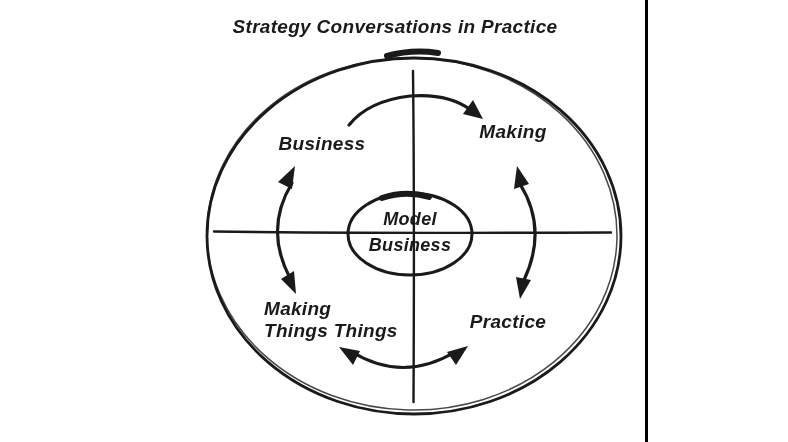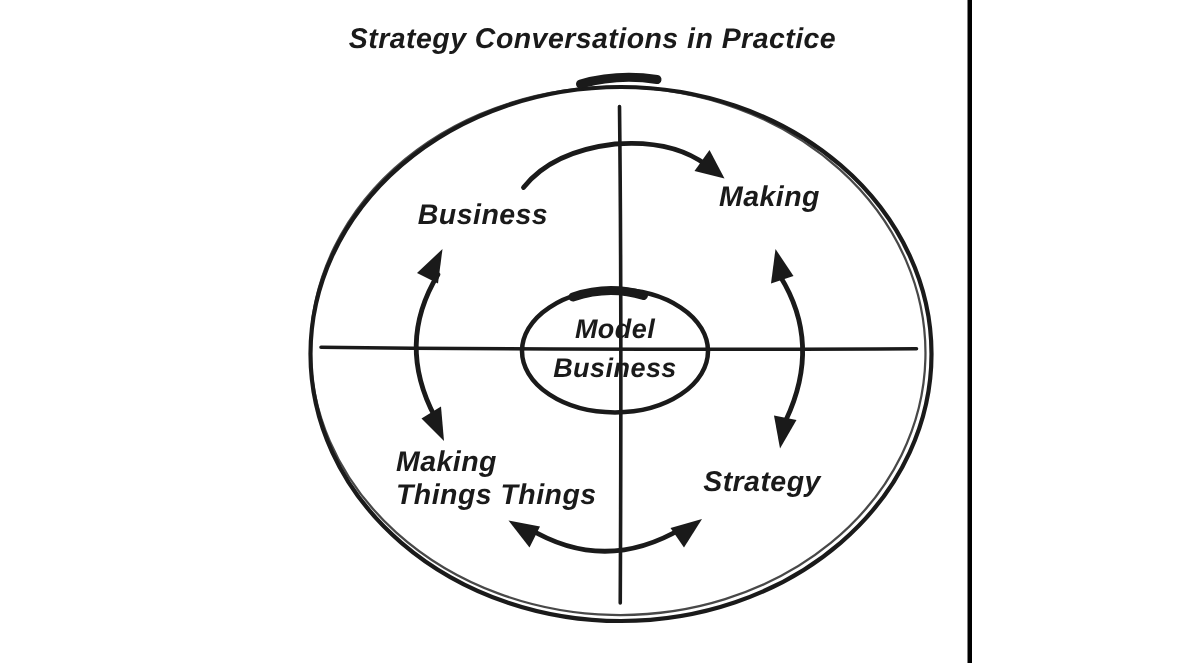--- a/index.html
+++ b/index.html
@@ -85,16 +85,16 @@
   <div class="lbl business-model center-x">
     <div>Model</div>
     <div>Business</div>
   </div>
 
   <div class="lbl making-things-happen">
     <div>Making</div>
     <div>Things Things</div>
   </div>
 
-  <div class="lbl designing center-x">Strategy</div>
+  <div class="lbl designing center-x">Practice</div>
 
   <div class="right-border"></div>
 </div>
 
 </body></html>

